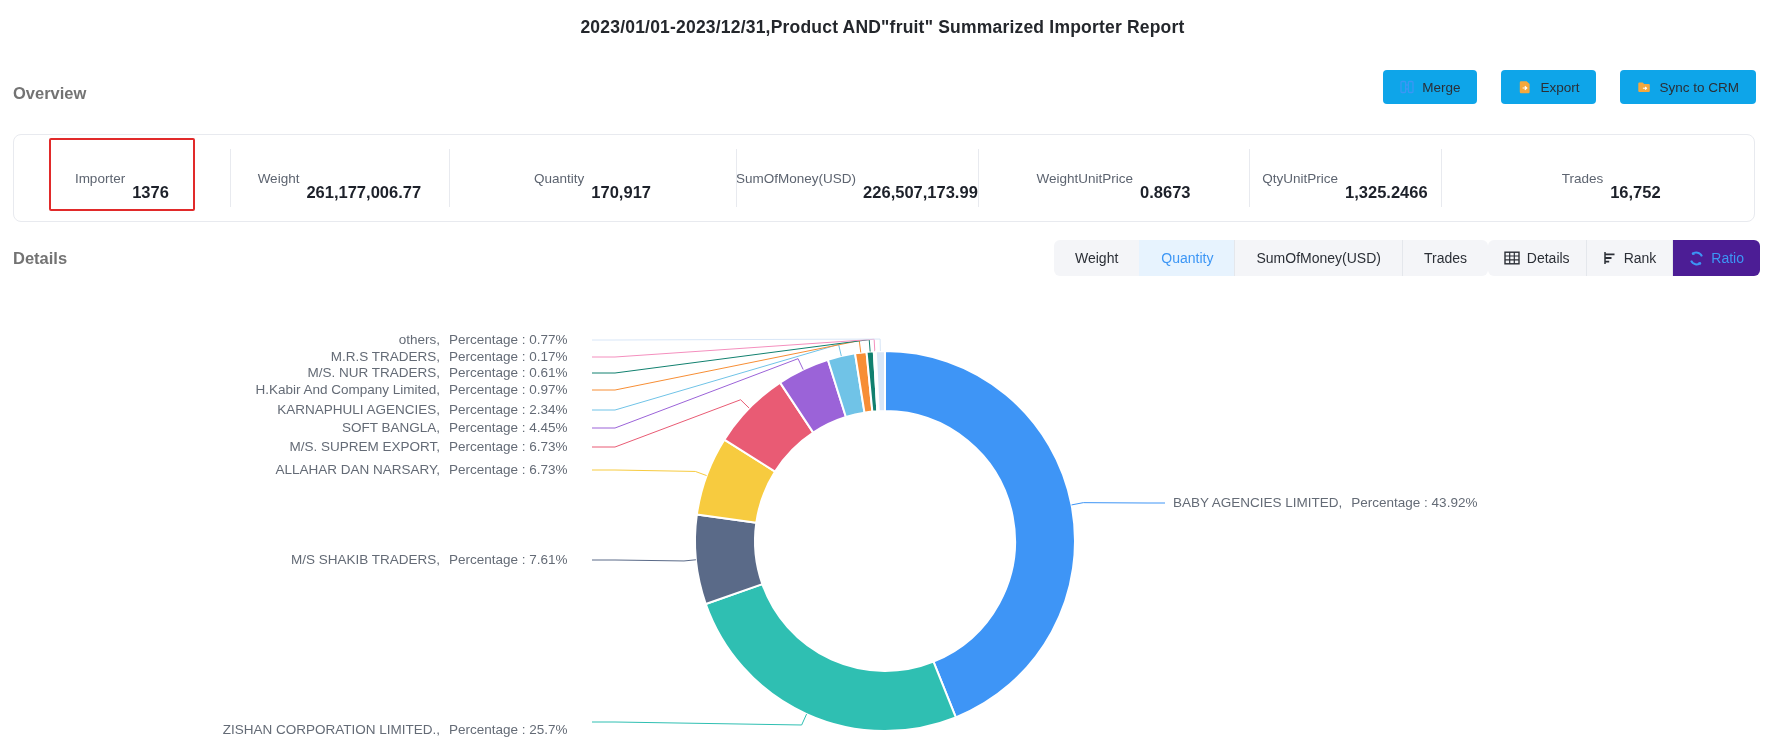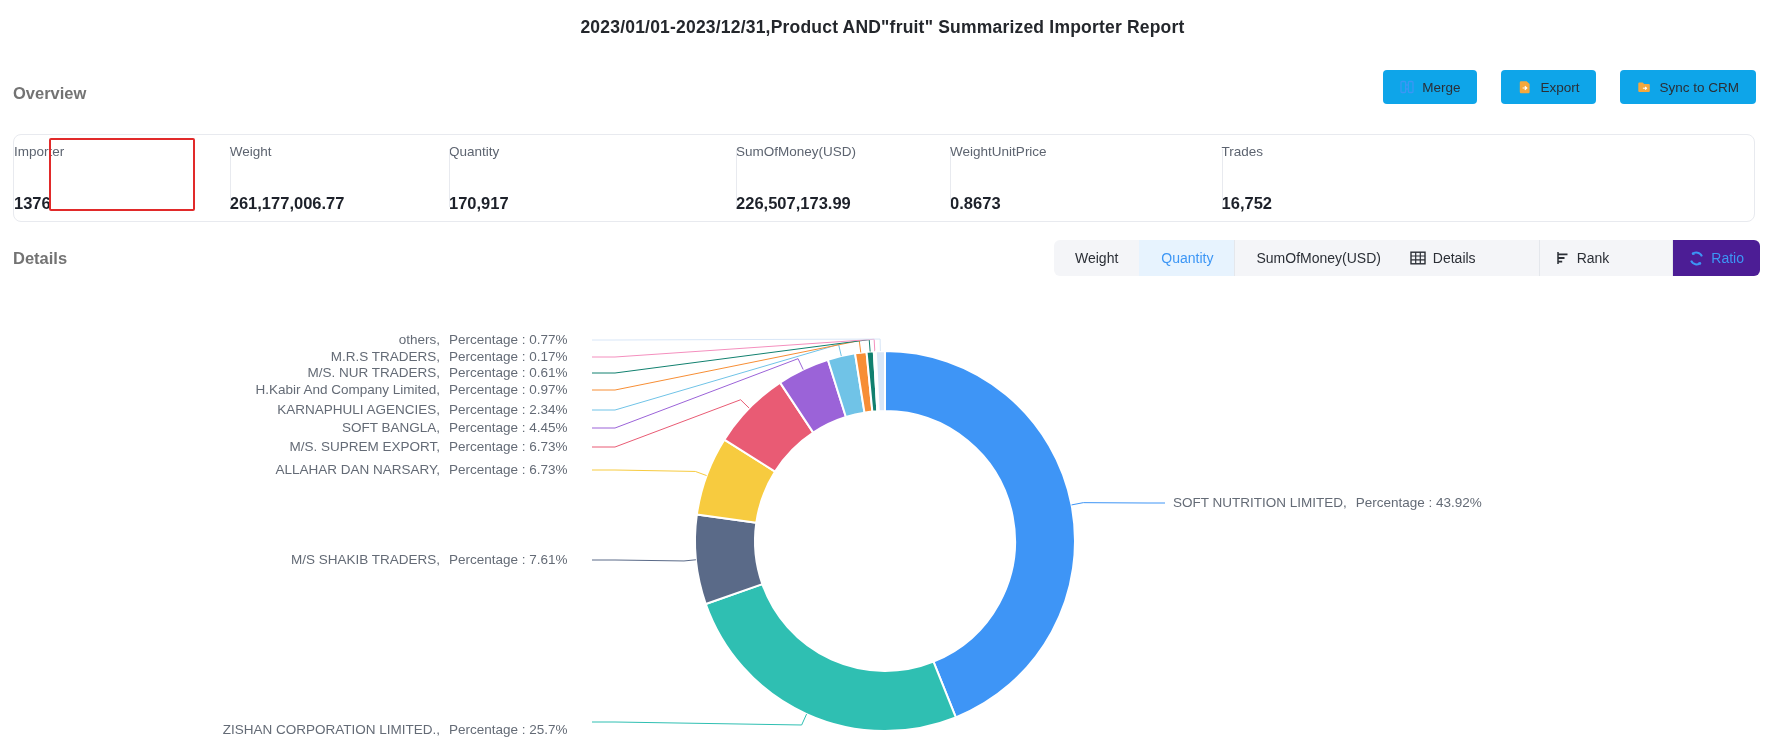--- a/index.html
+++ b/index.html
@@ -10,21 +10,21 @@
   .section-heading{position:absolute;left:13px;font-size:16.5px;font-weight:700;color:#737373;}
   .overview-heading{top:84px;}
   .details-heading{top:249px;}
   .top-actions{position:absolute;top:70px;right:9px;display:flex;gap:24px;}
   .action-btn{display:flex;align-items:center;gap:8px;height:34px;padding:0 17px;
         background:#0ea5e9;border-radius:4px;font-size:13.5px;color:#2b2f36;cursor:pointer;}
   .action-btn svg{display:block;}
   
   .stats-card{position:absolute;left:13px;right:10px;top:134px;height:88px;box-sizing:border-box;
         border:1px solid #e8eaef;border-radius:8px;display:flex;background:#fff;}
-  .stat-cell{position:relative;display:flex;flex-direction:column;align-items:flex-start;
+  .stat-cell{position:relative;display:flex;flex-direction:row;align-items:center;
         justify-content:center;gap:7px;}
   .stat-cell:nth-child(1){flex:0 0 12.4%;}
   .stat-cell:nth-child(2){flex:0 0 12.6%;}
   .stat-cell:nth-child(3){flex:0 0 16.5%;}
   .stat-cell:nth-child(4){flex:0 0 12.3%;}
   .stat-cell:nth-child(5){flex:0 0 15.6%;}
   .stat-cell:nth-child(6){flex:0 0 11.0%;}
   .stat-cell:nth-child(7){flex:0 0 19.6%;}
   .stat-cell + .stat-cell::before{content:"";position:absolute;left:0;top:14px;bottom:14px;
         width:1px;background:#e8eaef;}
@@ -36,21 +36,21 @@
   .measure-tabs{position:absolute;top:240px;right:277px;display:flex;height:36px;
         background:#f4f5f8;border-radius:6px;overflow:hidden;}
   .measure-tab{display:flex;align-items:center;padding:0 21px;font-size:14px;color:#2b2f36;
         cursor:pointer;}
   .measure-tab + .measure-tab{border-left:1px solid #e4e7ec;}
   .measure-tab.active{background:#e7f3fe;color:#3c96f5;border-left-color:transparent;}
   .view-tabs{position:absolute;top:240px;right:5px;display:flex;height:36px;
         background:#f4f5f8;border-radius:6px;overflow:hidden;}
   .view-tab{display:flex;align-items:center;gap:7px;padding:0 16px;font-size:14px;color:#2b2f36;
         cursor:pointer;}
-  .view-tab + .view-tab{border-left:1px solid #e4e7ec;margin-left:47px;}
+  .view-tab + .view-tab{border-left:1px solid #e4e7ec;}
   .view-tab.active{background:#4c1d95;color:#3c96f5;}
   .view-tab svg{display:block;}
   
   #chart-svg{position:absolute;left:0;top:0;pointer-events:none;}
   .chart-label{position:absolute;display:flex;font-size:13.5px;color:#646b76;
         white-space:nowrap;line-height:20px;}
   .chart-label .nm{width:300px;text-align:right;}
   .chart-label.right .nm{width:auto;}
   .chart-label .pc{margin-left:9px;}
 </style>
@@ -108,20 +108,24 @@
         <div class="stat-label">Quantity</div>
         <div class="stat-value">170,917</div>
       </div>
       <div class="stat-cell">
         <div class="stat-label">SumOfMoney(USD)</div>
         <div class="stat-value">226,507,173.99</div>
       </div>
       <div class="stat-cell">
         <div class="stat-label">WeightUnitPrice</div>
         <div class="stat-value">0.8673</div>
+      </div>
+      <div class="stat-cell">
+        <div class="stat-label">QtyUnitPrice</div>
+        <div class="stat-value">1,325.2466</div>
       </div>
       <div class="stat-cell">
         <div class="stat-label">Trades</div>
         <div class="stat-value">16,752</div>
       </div>
     </div>
 
   <div class="section-heading details-heading">Details</div>
 
   <div class="measure-tabs" id="measure-tabs">
@@ -182,21 +186,21 @@
       <polyline points="592,390 615,390 859.2420300094564,340.6489905641445 860.7722064445381,352.55103072865074" fill="none" stroke="#f78e35" stroke-width="1"></polyline>
       <path d="M866.5252561547443,351.90033358080143 A190,190 0 0 1 873.7847540772725,351.33129341166284 L877.3264106844497,411.2266744395588 A130,130 0 0 0 872.3593857900881,411.6160177131799 Z" fill="#11806f" stroke="#fff" stroke-width="2" stroke-linejoin="round"></path>
       <polyline points="592,373 615,373 869.2145279891108,339.6177294958828 870.1522788016389,351.5810326941472" fill="none" stroke="#11806f" stroke-width="1"></polyline>
       <path d="M873.7847540772725,351.33129341166284 A190,190 0 0 1 875.8112855076893,351.222320790935 L878.7129848210506,411.1521142253765 A130,130 0 0 0 877.3264106844497,411.2266744395588 Z" fill="#f48fbe" stroke="#fff" stroke-width="2" stroke-linejoin="round"></path>
       <polyline points="592,357 615,357 874.153529513006,339.2914129790832 874.7978742944116,351.27410131695945" fill="none" stroke="#f48fbe" stroke-width="1"></polyline>
       <path d="M875.8112855076893,351.222320790935 A190,190 0 0 1 885.0000000000001,351 L885.0000000000001,411 A130,130 0 0 0 878.7129848210506,411.1521142253765 Z" fill="#d8e6f7" stroke="#fff" stroke-width="2" stroke-linejoin="round"></path>
       <polyline points="592,340 615,340 880.1140433374097,339.0590991713385 880.4042981886527,351.0555883294768" fill="none" stroke="#d8e6f7" stroke-width="1"></polyline>
     </svg>
   <div id="chart-labels">
       <div class="chart-label right" style="top: 493px; left: 1173px;">
-        <span class="nm">SOFT NUTRITION LIMITED,</span>
+        <span class="nm">BABY AGENCIES LIMITED,</span>
         <span class="pc">Percentage : 43.92%</span>
       </div>
       <div class="chart-label left" style="top: 720px; left: 140px;">
         <span class="nm">ZISHAN CORPORATION LIMITED.,</span>
         <span class="pc">Percentage : 25.7%</span>
       </div>
       <div class="chart-label left" style="top: 550px; left: 140px;">
         <span class="nm">M/S SHAKIB TRADERS,</span>
         <span class="pc">Percentage : 7.61%</span>
       </div>

